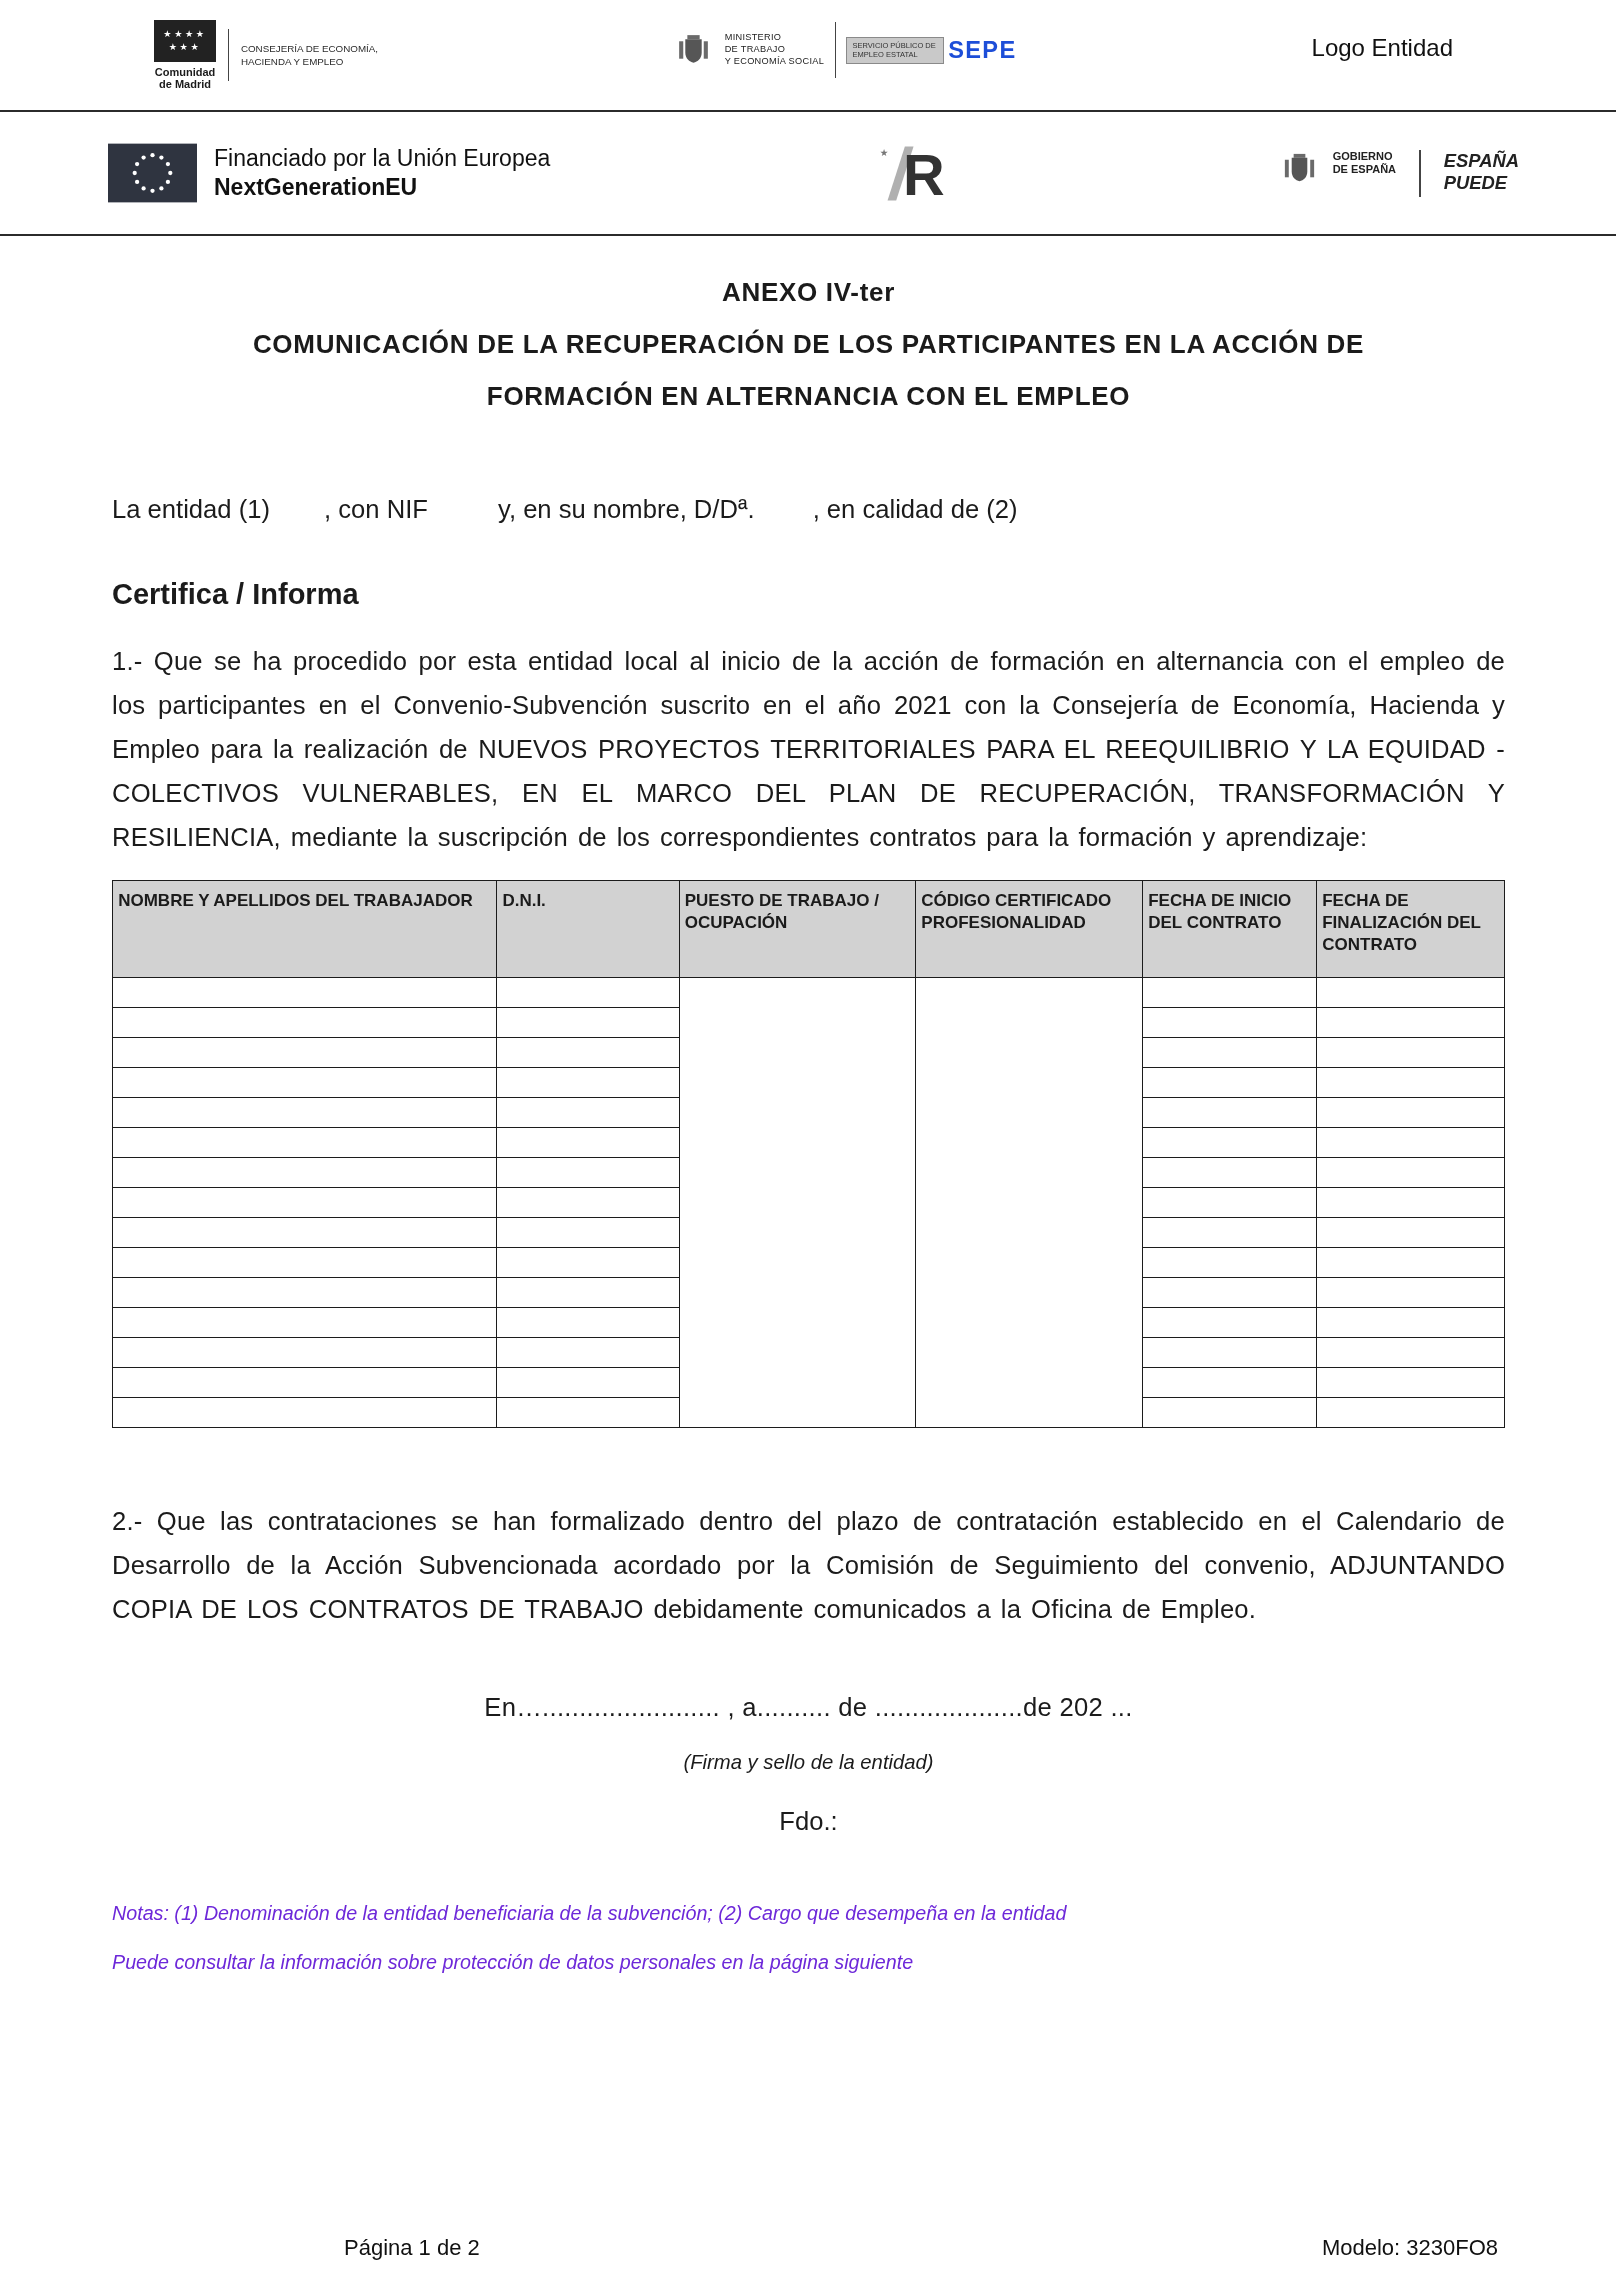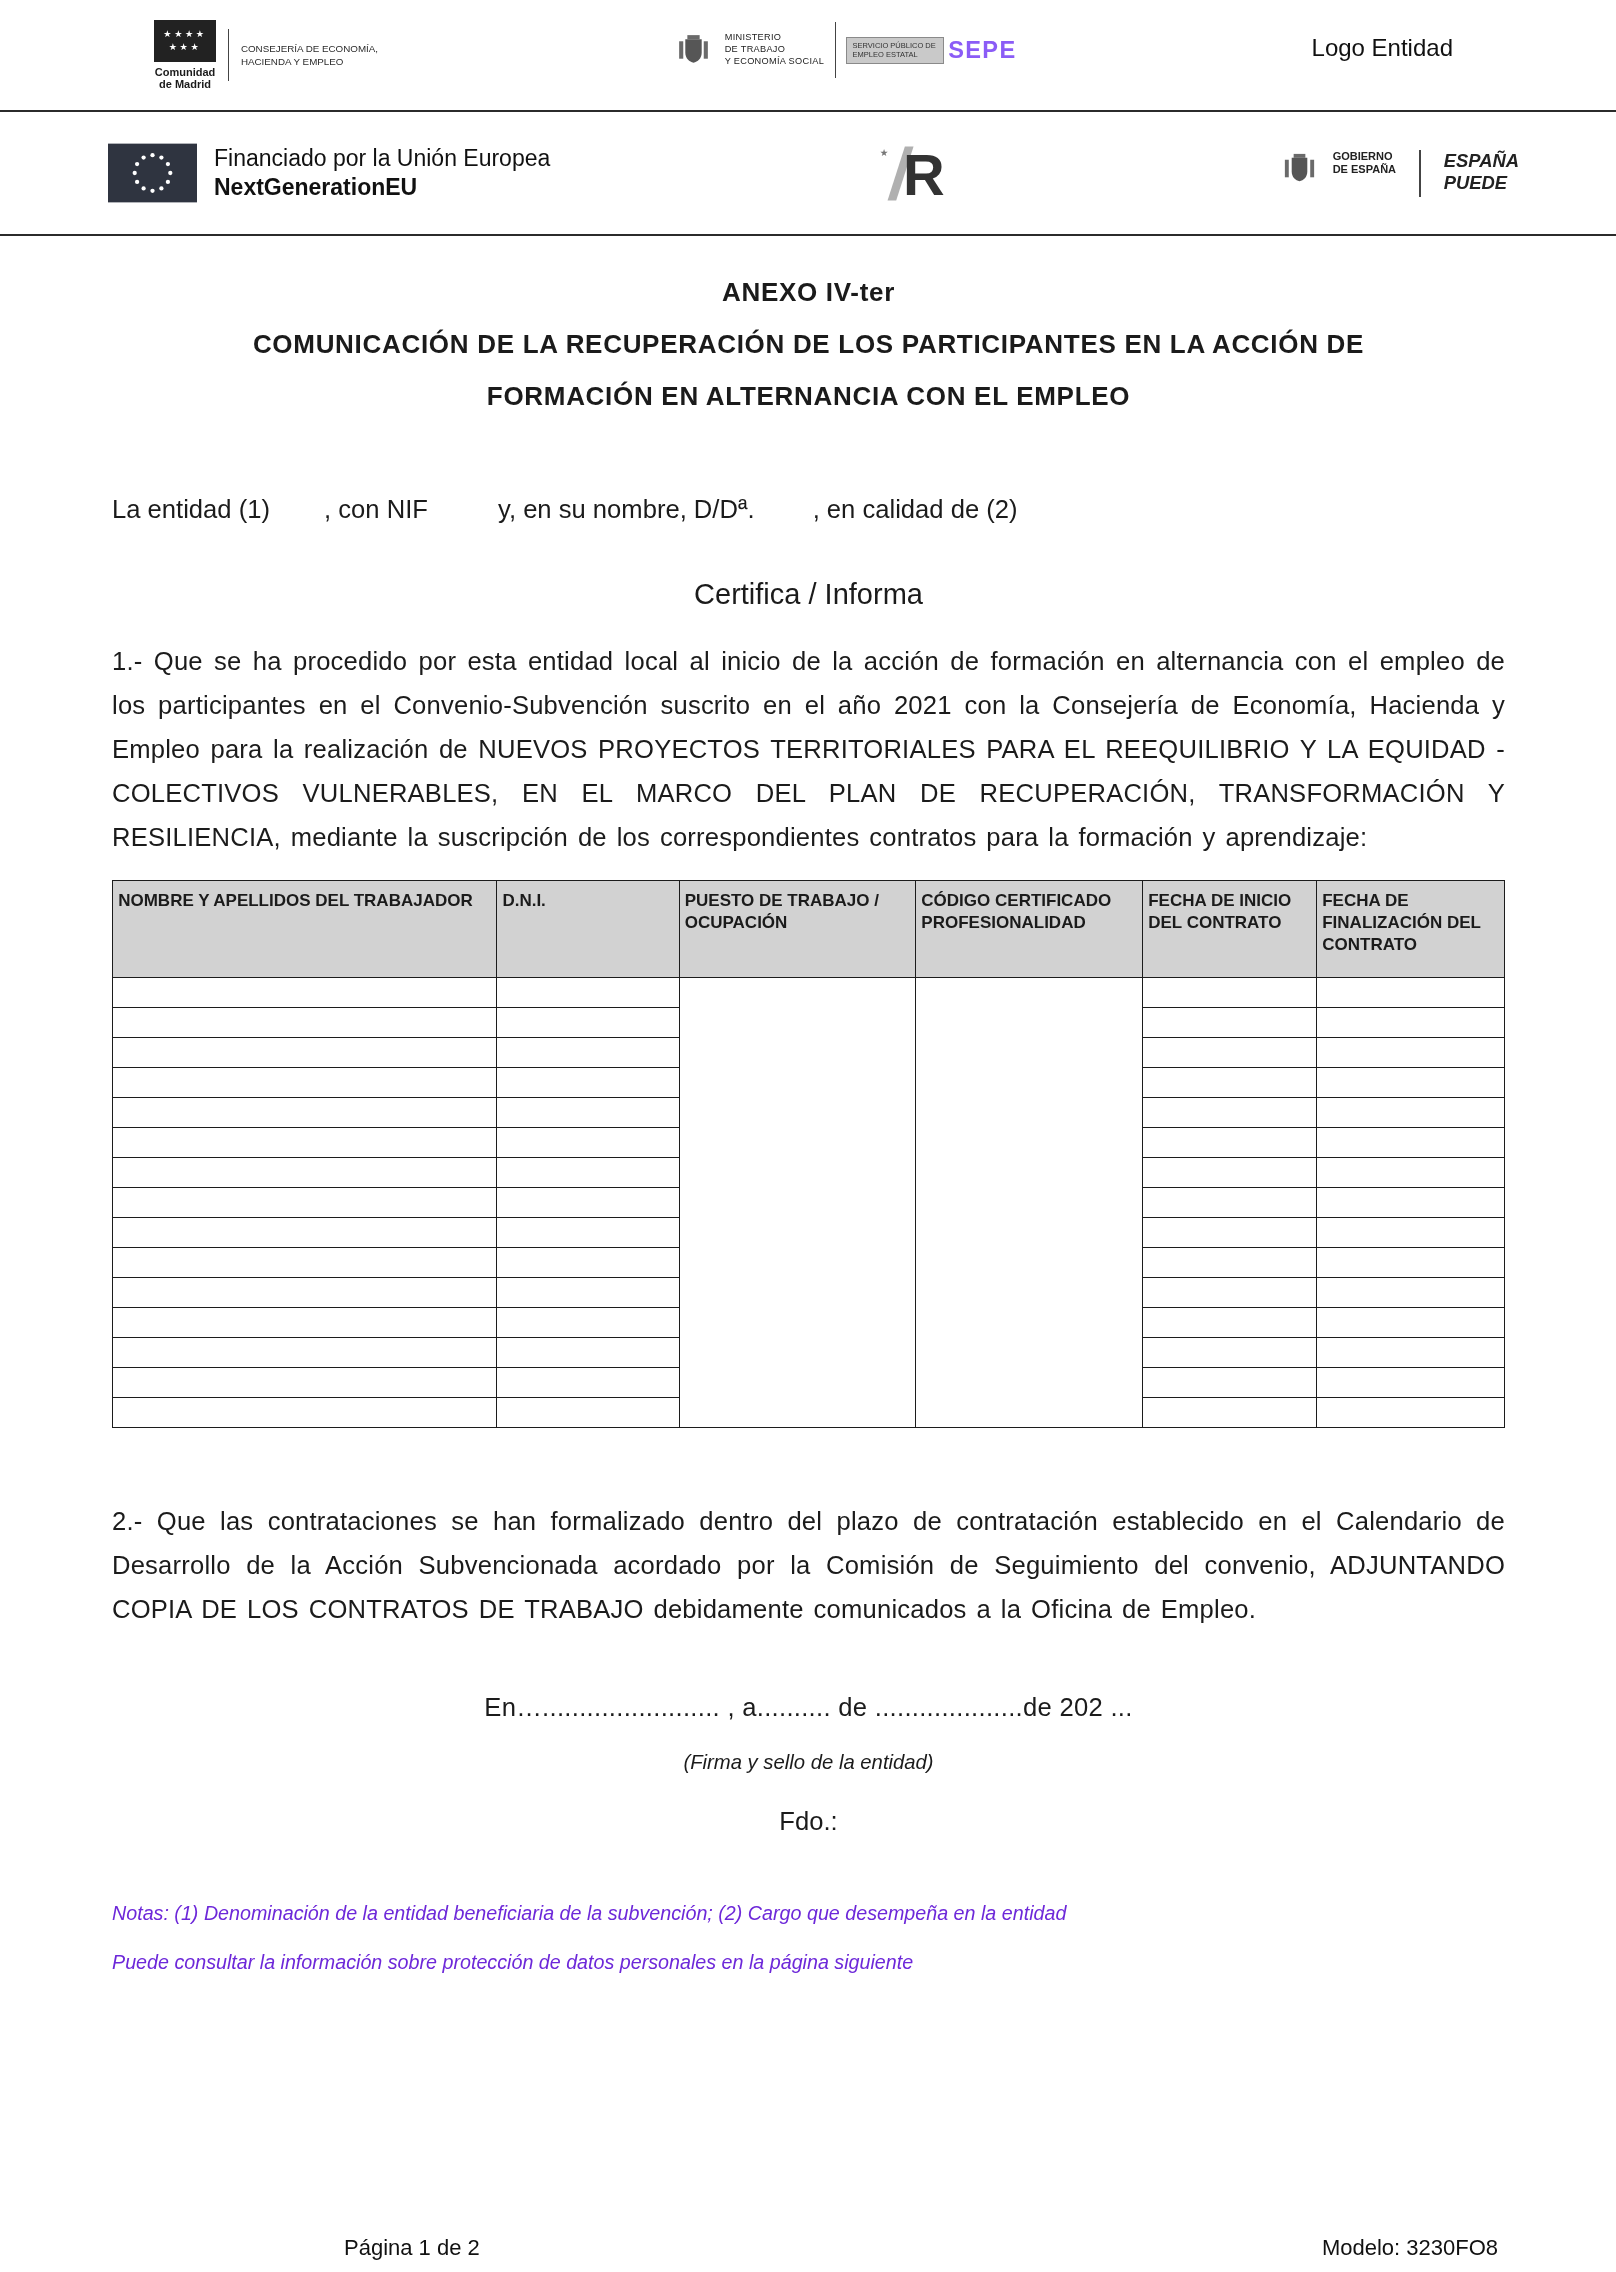--- a/index.html
+++ b/index.html
@@ -25,21 +25,21 @@
   .vsep-madrid { height:52px; }
   .madrid-dept { font-size:9.8px; line-height:1.35; color:#2c2c2c; }
   .ministerio-block { display:flex; align-items:center; gap:10.5px; margin-top:2.6px; }
   .ministerio-text { font-size:9.2px; line-height:1.3; color:#222; letter-spacing:0.3px; }
   .vsep-min { height:56px; }
   .sepe-col { display:flex; flex-direction:row; align-items:flex-start; gap:3.9px; }
   .sepe-small {
     background:#c9c9c9; border:0.7px solid #8a8a8a; color:#333;
     font-size:7.5px; line-height:1.25; padding:3.3px 5.2px; width:98px;
   }
-  .sepe-big { font-size:23.6px; font-weight:bold; color:#8b5cf6; letter-spacing:1.3px; }
+  .sepe-big { font-size:23.6px; font-weight:bold; color:#1d4ed8; letter-spacing:1.3px; }
   .logo-entidad { font-size:24px; color:#111; margin-top:14.4px; }
 
   
   .funding-band {
     border-top:2px solid #2b2b2b; border-bottom:2px solid #2b2b2b;
     display:flex; align-items:center; justify-content:space-between;
     padding:15.7px 98px 15.7px 108px; height:126px;
   }
   .eu-block { display:flex; align-items:center; gap:17px; }
   .eu-text .eu-line1 { font-size:23px; color:#111; }
@@ -52,21 +52,21 @@
   .espana-puede { font-size:18.4px; font-weight:bold; font-style:italic; color:#222; line-height:1.2; }
 
   
   .content { padding:0 112px; }
   .title-block { margin-top:30px; text-align:center; font-weight:bold; font-size:26px; letter-spacing:0.7px; }
   .title-block > div { line-height:52px; }
   .entity-line { margin-top:73px; font-size:25.6px; white-space:nowrap; }
   .entity-line .p2 { margin-left:47px; }
   .entity-line .p3 { margin-left:63px; }
   .entity-line .p4 { margin-left:51px; }
-  .certifica { text-align:center; font-weight:normal; font-size:29px; margin-top:54px; }
+  .certifica { text-align:left; font-weight:bold; font-size:29px; margin-top:54px; }
   .body-par { margin-top:27.6px; font-size:25.6px; line-height:44px; text-align:justify; letter-spacing:0.2px; word-spacing:2.6px; }
 
   .workers-table { width:100%; border-collapse:collapse; margin-top:21px; table-layout:fixed; }
   .workers-table th {
     background:var(--header-cell-bg, #d2d2d2); border:1.3px solid var(--border-color,#1c1c1c);
     font-size:17px; font-weight:bold; text-align:left; vertical-align:top;
     padding:9.2px 5.2px 6.6px; line-height:1.3; height:97px;
   }
   .workers-table td { border:1.3px solid var(--border-color,#1c1c1c); height:30px; }
 

